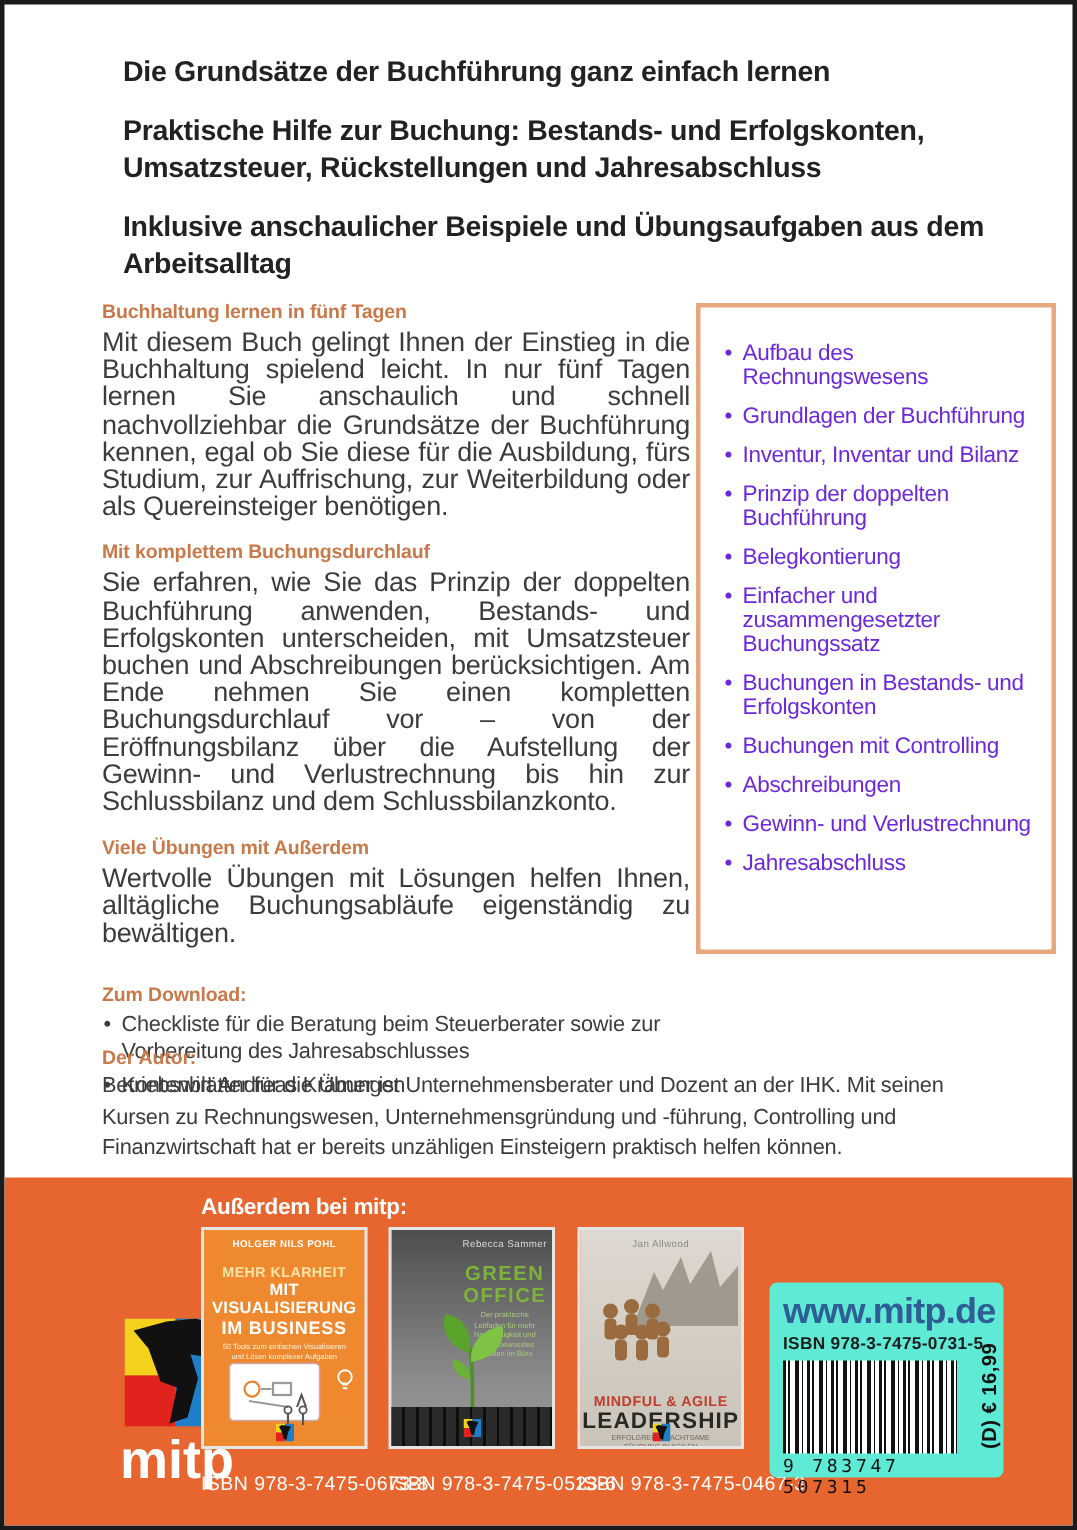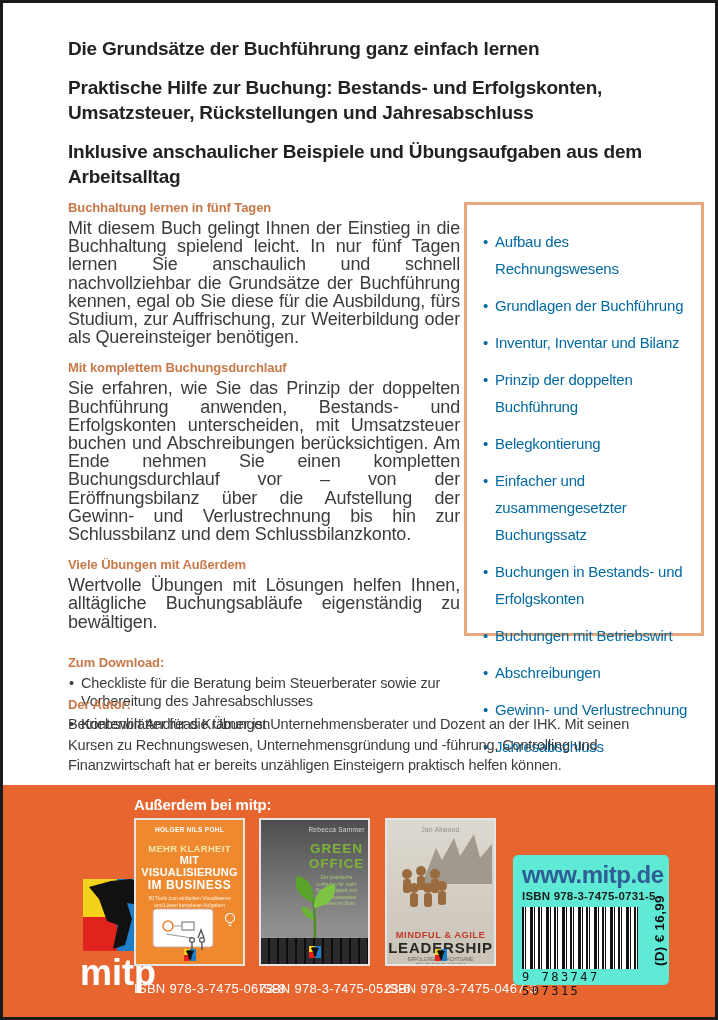--- a/index.html
+++ b/index.html
@@ -5,21 +5,21 @@
   * { margin:0; padding:0; box-sizing:border-box; }
   html,body { background:#888; }
   .page {
     position:relative; width:718px; height:1020px; margin:0 auto;
     background:#ffffff; overflow:hidden;
     border:3px solid #1b1b1b;
     font-family:"Liberation Sans", sans-serif;
     color:#3c3c3a;
   }
   
-  .headlines { position:absolute; left:65px; top:33px; width:600px; }
+  .headlines { position:absolute; left:79px; top:33px; width:600px; }
   .headline {
     font-size:19px; font-weight:700; color:#222220;
     line-height:25px; letter-spacing:-0.2px; margin-bottom:14px;
   }
   
   .left-col { position:absolute; left:65px; top:197px; width:392px; }
   .sec-head {
     font-size:13px; font-weight:700; color:#c8794a;
     margin-bottom:4px; letter-spacing:-0.1px;
   }
@@ -35,21 +35,21 @@
   }
   .download li::before { content:"•"; position:absolute; left:1px; }
   
   .topics-box {
     position:absolute; left:461px; top:199px; width:240px; height:434px;
     border:3px solid #e6a87c; background:#fff; padding:23px 12px 0 15px;
   }
   .topics-box ul { list-style:none; }
   .topics-box li {
     position:relative; padding-left:13px; font-size:15px;
-    line-height:27px; letter-spacing:-0.2px; margin-bottom:10px; color:#0369a1;
+    line-height:16px; letter-spacing:-0.2px; margin-bottom:10px; color:#6d28d9;
   }
   .topics-box li::before { content:"•"; position:absolute; left:1px; }
   
   .author-sec { position:absolute; left:65px; top:694px; width:604px; }
   .author-sec .sec-head { margin-bottom:2px; }
   .author-sec p { font-size:14.5px; line-height:20.5px; letter-spacing:-0.15px; }
   
   .footer {
     position:absolute; left:0; right:0; bottom:0; top:782px;
     background:#e7652e;
@@ -176,21 +176,21 @@
         <li>Inventur, Inventar und Bilanz</li>
 
         <li>Prinzip der doppelten Buchführung</li>
 
         <li>Belegkontierung</li>
 
         <li>Einfacher und zusammengesetzter Buchungssatz</li>
 
         <li>Buchungen in Bestands- und Erfolgskonten</li>
 
-        <li>Buchungen mit Betriebswirt</li>
+        <li>Buchungen mit Controlling</li>
 
         <li>Abschreibungen</li>
 
         <li>Gewinn- und Verlustrechnung</li>
 
         <li>Jahresabschluss</li>
       </ul>
   </div>
 
   <div class="author-sec">

